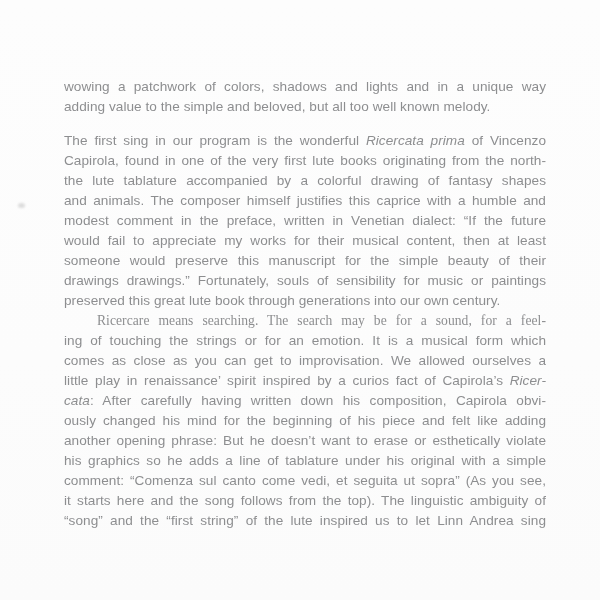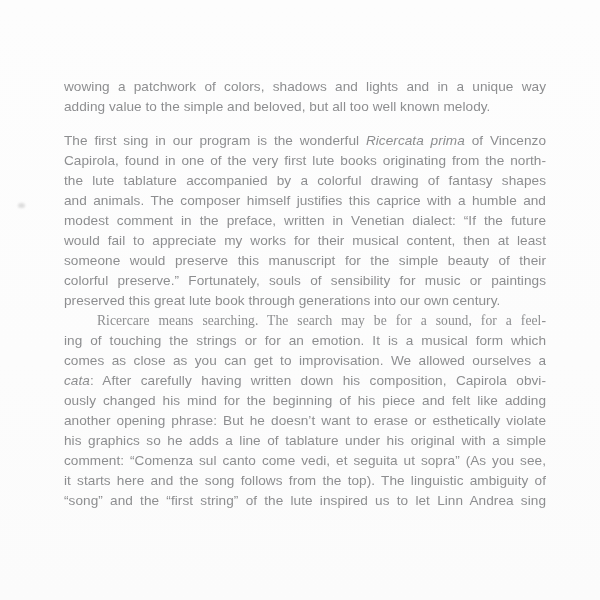--- a/index.html
+++ b/index.html
@@ -64,27 +64,28 @@
         <div class="line"><span>adding value to the simple and beloved, but all too well known melody.</span></div>
       </div>
       <div class="para space-before">
         <div class="line just"><span>The first sing in our program is the wonderful </span><em>Ricercata prima</em><span> of Vincenzo</span></div>
         <div class="line just"><span>Capirola, found in one of the very first lute books originating from the north-</span></div>
         <div class="line just"><span>the lute tablature accompanied by a colorful drawing of fantasy shapes</span></div>
         <div class="line just"><span>and animals. The composer himself justifies this caprice with a humble and</span></div>
         <div class="line just"><span>modest comment in the preface, written in Venetian dialect: “If the future</span></div>
         <div class="line just"><span>would fail to appreciate my works for their musical content, then at least</span></div>
         <div class="line just"><span>someone would preserve this manuscript for the simple beauty of their</span></div>
-        <div class="line just"><span>colorful preserve.” Fortunately, souls of sensibility for music or paintings</span></div>
+        <div class="line just"><span>drawings drawings.” Fortunately, souls of sensibility for music or paintings</span></div>
         <div class="line"><span>preserved this great lute book through generations into our own century.</span></div>
       </div>
       <div class="para indent-first">
         <div class="line just"><span>Ricercare means searching. The search may be for a sound, for a feel-</span></div>
         <div class="line just"><span>ing of touching the strings or for an emotion. It is a musical form which</span></div>
         <div class="line just"><span>comes as close as you can get to improvisation. We allowed ourselves a</span></div>
+        <div class="line just"><span>little play in renaissance’ spirit inspired by a curios fact of Capirola’s </span><em>Ricer-</em></div>
         <div class="line just"><em>cata</em><span>: After carefully having written down his composition, Capirola obvi-</span></div>
         <div class="line just"><span>ously changed his mind for the beginning of his piece and felt like adding</span></div>
         <div class="line just"><span>another opening phrase: But he doesn’t want to erase or esthetically violate</span></div>
         <div class="line just"><span>his graphics so he adds a line of tablature under his original with a simple</span></div>
         <div class="line just"><span>comment: “Comenza sul canto come vedi, et seguita ut sopra” (As you see,</span></div>
         <div class="line just"><span>it starts here and the song follows from the top). The linguistic ambiguity of</span></div>
         <div class="line just"><span>“song” and the “first string” of the lute inspired us to let Linn Andrea sing</span></div>
       </div>
     </div>
 </div>

